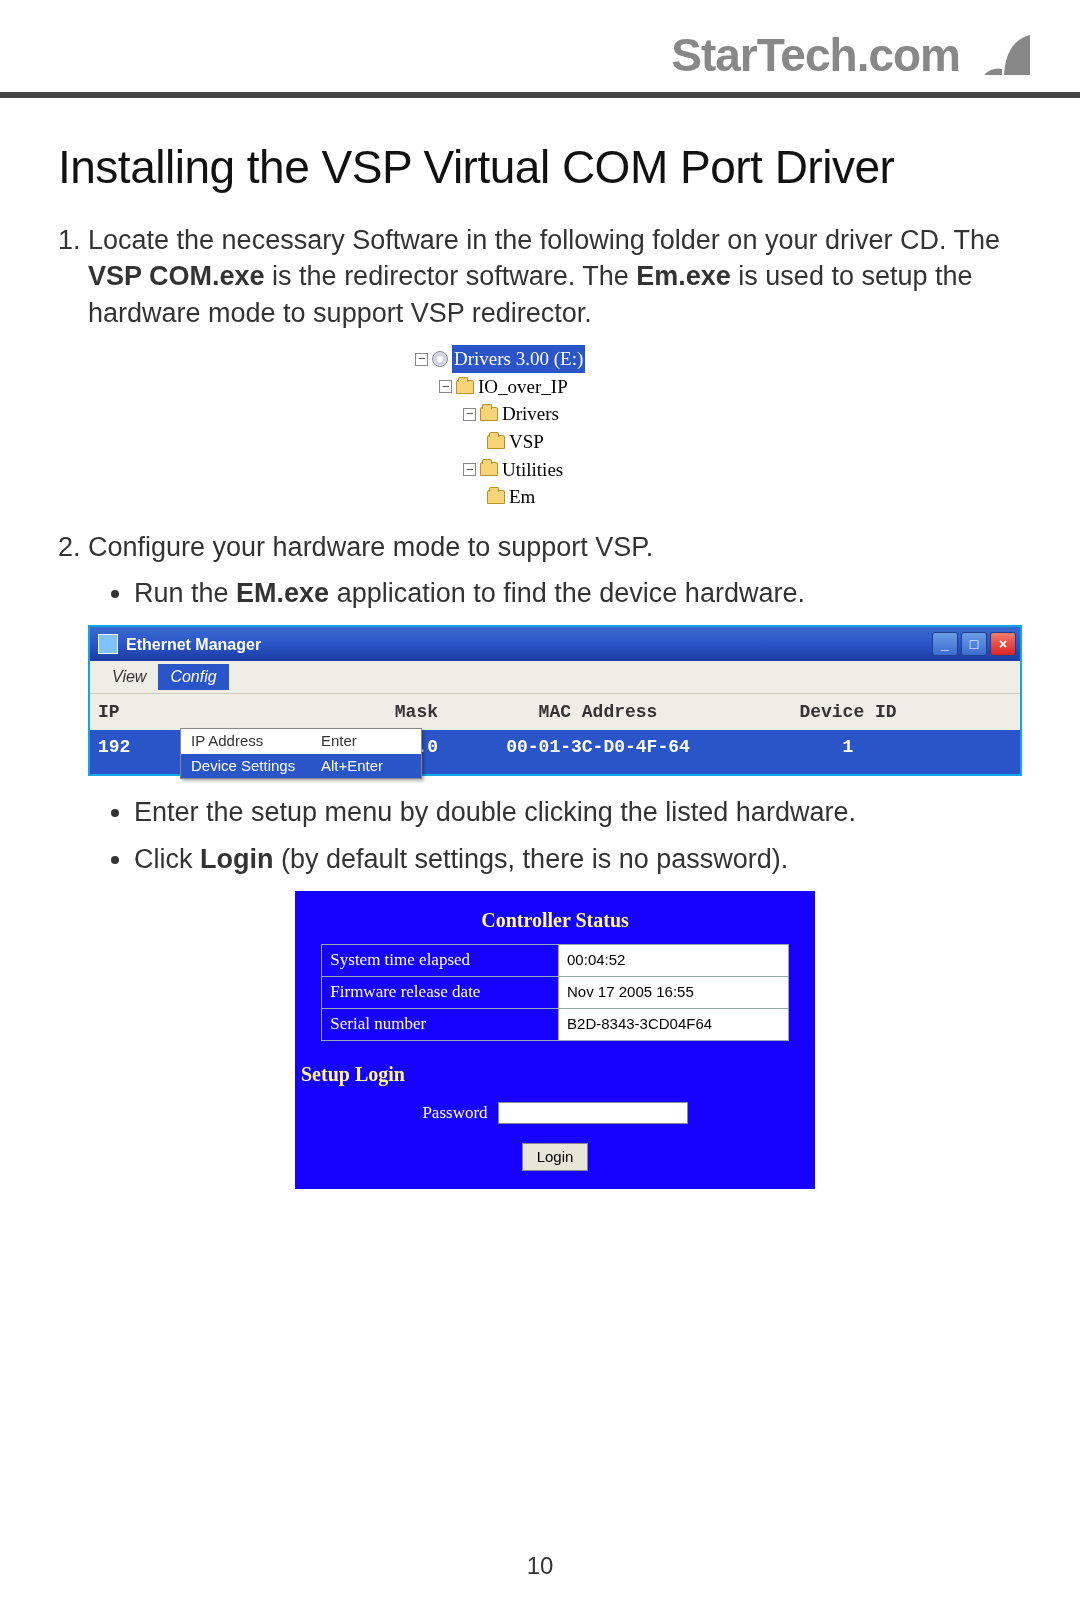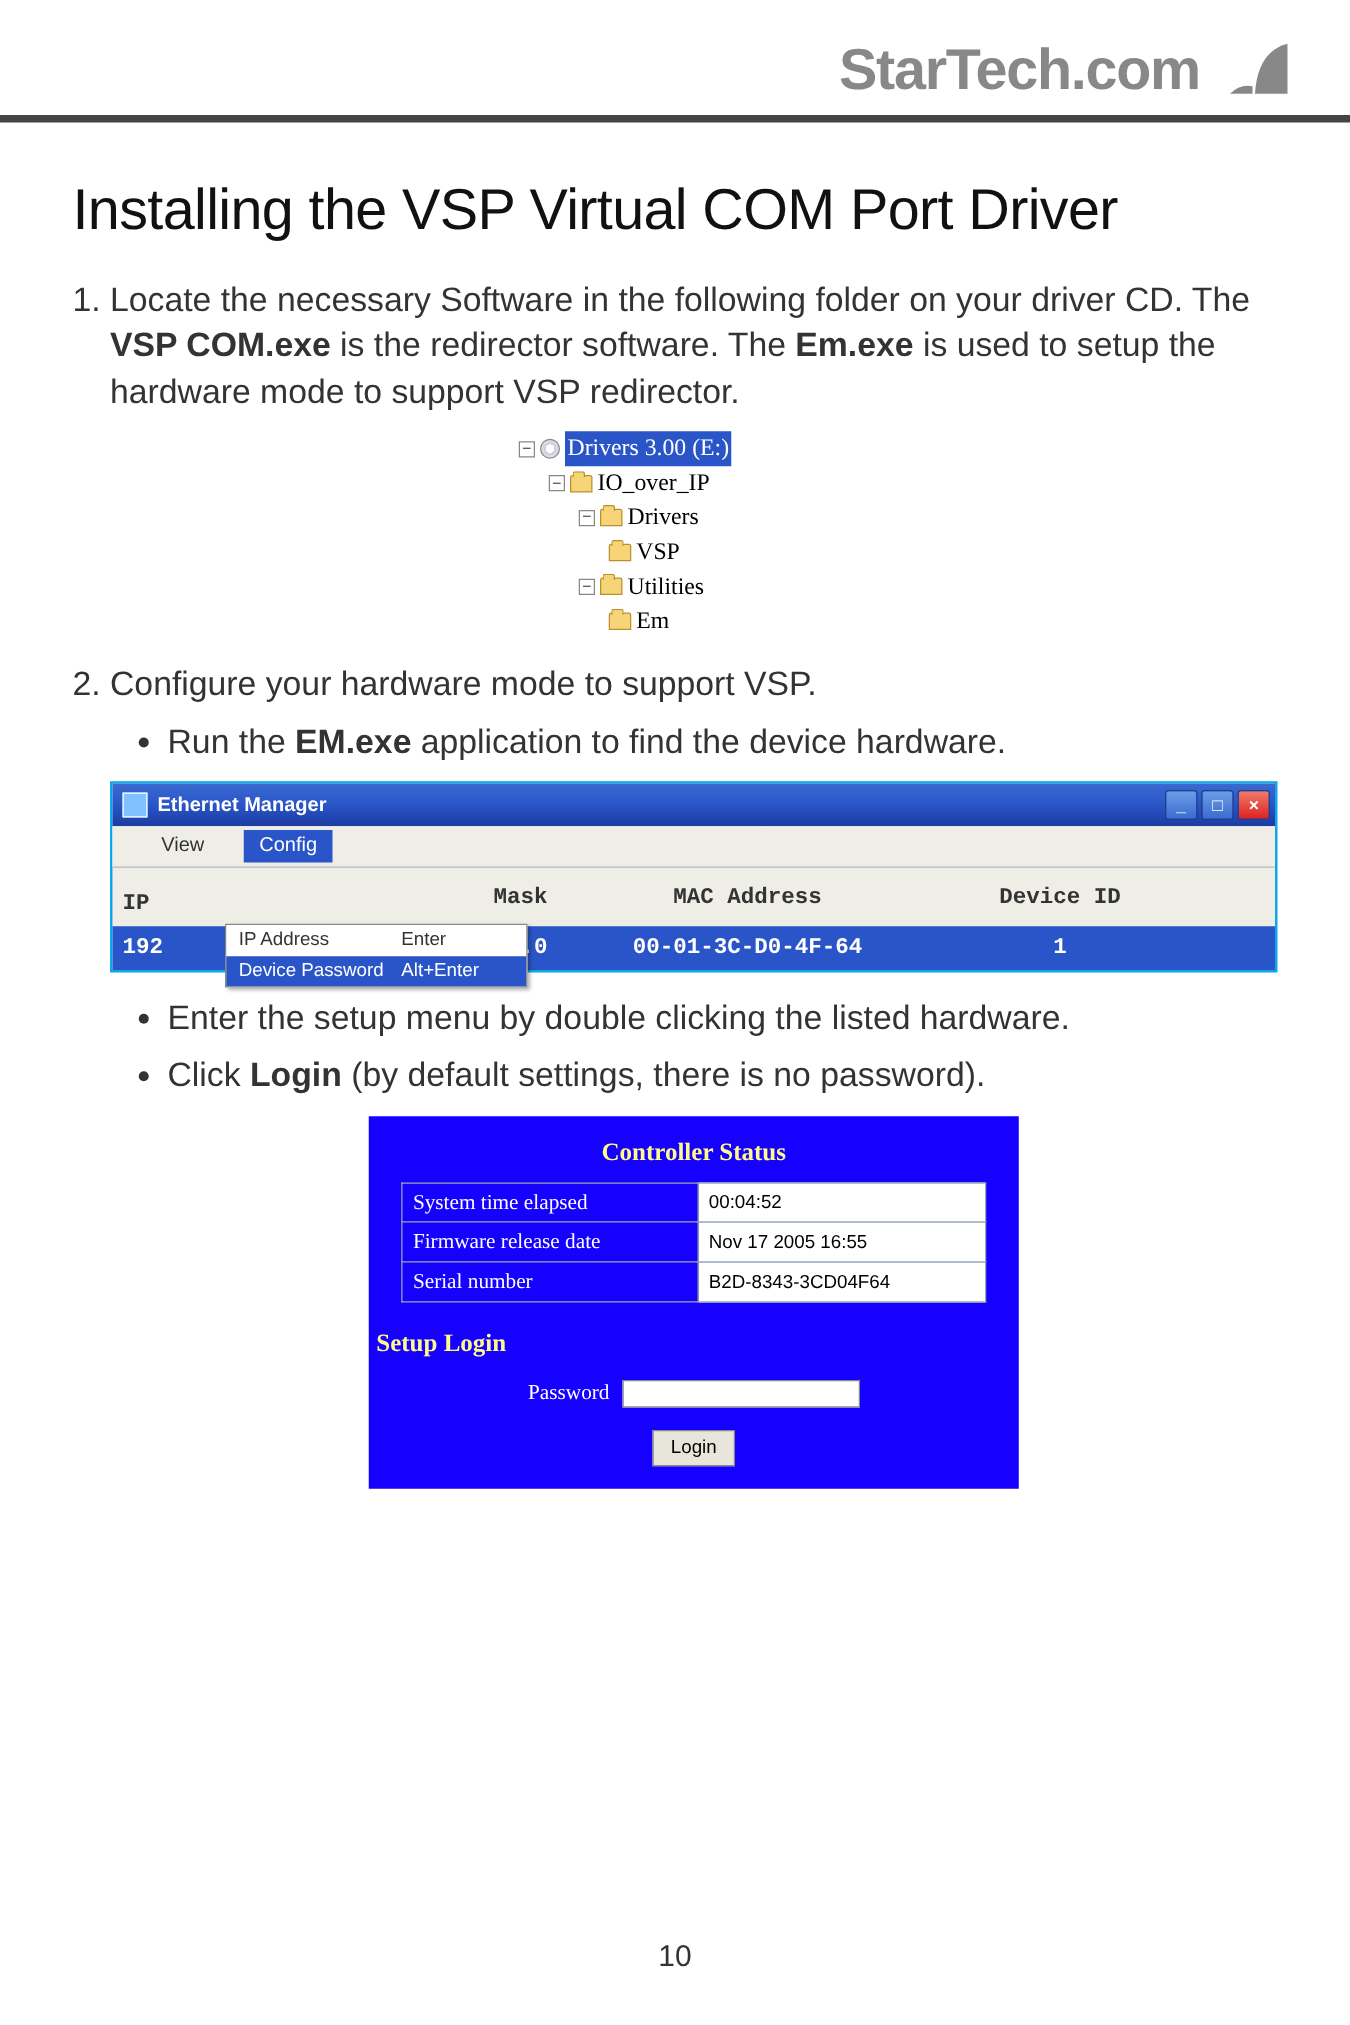--- a/index.html
+++ b/index.html
@@ -83,36 +83,37 @@
     display:flex; align-items:center; justify-content:space-between;
     padding:0 4px 0 8px;
     font-weight:700;
   }
   .em-title-left { display:flex; align-items:center; gap:8px; }
   .em-appicon { width:20px; height:20px; background:#7fc2ff; border:1px solid #fff; }
   .em-winbtns { display:flex; gap:3px; }
   .em-winbtn { width:26px; height:24px; background:linear-gradient(#6c9de6,#3b6bcf); border:1px solid #1f3f8e; border-radius:3px; display:flex; align-items:center; justify-content:center; color:#fff; font-weight:700; font-size:14px;}
   .em-winbtn.close{ background:linear-gradient(#f07b6a,#d22); }
   .em-menubar {
-    background:#efeee6; display:flex; padding:3px 27px; gap:20px; font-size:16px;
+    background:#efeee6; display:flex; padding:3px 10px; gap:0; font-size:16px;
     border-bottom:1px solid #cfcabc;
+    font-style:italic;
   }
   .em-menuitem { padding:2px 12px; }
   .em-menuitem.active{ background:#2a55c8; color:#fff; }
   .em-listhead {
     background:#efeee6;
     display:grid;
     grid-template-columns: 130px 220px 300px 200px;
     padding:6px 8px;
     font-family: "Courier New", monospace;
     font-weight:700;
     font-size:18px;
     align-items:center;
   }
-  .em-headcell.first{ padding-left:0;margin-top:11px; }
+  .em-headcell.first{ padding-left:0; }
   .em-headcell { display:flex; align-items:center; justify-content:center; }
   .em-headcell.left{ justify-content:flex-start; }
   .em-popup {
     position:absolute;
     margin-top:-2px;
     margin-left:90px;
     background:#fff;
     border:1px solid #888;
     box-shadow:2px 2px 3px rgba(0,0,0,.3);
     font-size:15px;
@@ -236,21 +237,21 @@
             <span class="em-headcell" style="justify-content:flex-end;padding-right:10px;">Mask</span>
             <span class="em-headcell">MAC Address</span>
             <span class="em-headcell">Device ID</span>
           </div>
           <div class="em-popup">
             <div class="em-popup-row">
               <span>IP Address</span>
               <span>Enter</span>
             </div>
             <div class="em-popup-row sel">
-              <span>Device Password</span>
+              <span>Device Settings</span>
               <span>Alt+Enter</span>
             </div>
           </div>
           <div class="em-datarow">
             <span>192</span>
             <span style="text-align:right;padding-right:10px;">.0.0</span>
             <span style="text-align:center;">00-01-3C-D0-4F-64</span>
             <span style="text-align:center;">1</span>
           </div>
         </div>

